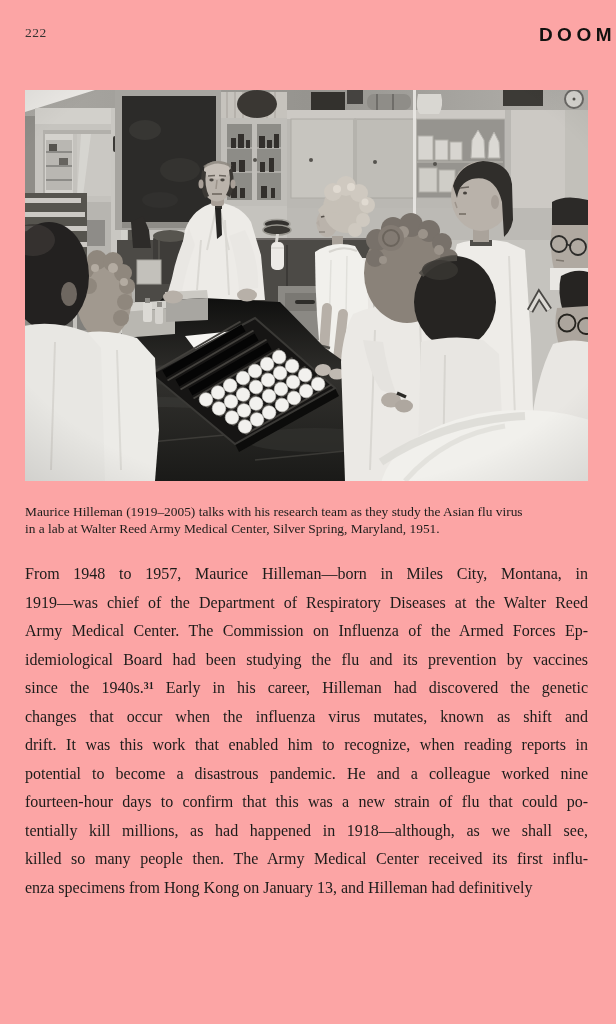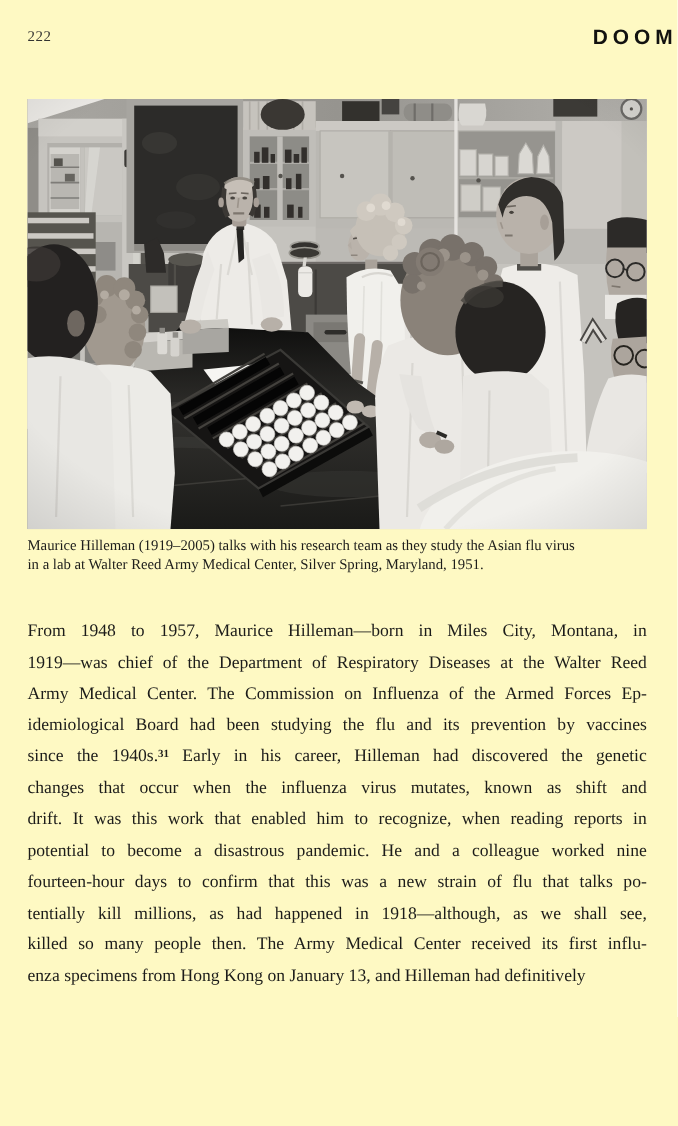--- a/index.html
+++ b/index.html
@@ -1,40 +1,40 @@
 <!DOCTYPE html>
 <html><head>
 <meta charset="utf-8">
 <style>
   html, body { margin: 0; padding: 0; background: #ffffff; }
   .page {
     position: relative;
     width: 616px;
     height: 1024px;
-    background: #fef9c3;
+    background: #fca5a5;
     font-family: "Liberation Serif", serif;
     color: #1c1c1a;
     overflow: hidden;
   }
   .header { position: absolute; top: 24px; left: 0; width: 616px; height: 18px; }
   .page-number {
     position: absolute; left: 25px; top: 1px;
     font-size: 13.5px; letter-spacing: 0.5px; color: #333331;
   }
   .running-title {
     position: absolute; left: 0; top: 0; width: 100%;
     text-align: right;
     font-family: "Liberation Sans", sans-serif;
     font-weight: bold; font-size: 19px; letter-spacing: 4.5px;
     color: #121210;
   }
   .figure { position: absolute; top: 90px; left: 25px; width: 563px; margin: 0; }
   .photo { width: 563px; height: 391px; background: #c5c3be; line-height: 0; }
   .photo svg { display: block; }
-  .caption { margin-top: 6px; width: 563px; font-size: 13.4px; line-height: 17.3px; color: #1d1d1b; }
+  .caption { margin-top: 22px; width: 563px; font-size: 13.4px; line-height: 17.3px; color: #1d1d1b; }
   .bodytext { position: absolute; top: 560px; left: 25px; width: 563px; font-size: 16px; }
   .body-line {
     height: 28.5px; line-height: 28.5px;
     text-align: justify; text-align-last: justify; text-justify: inter-word;
     white-space: normal;
   }
   .body-line:last-child { text-align-last: left; }
   .body-line sup {
     font-size: 10px; line-height: 0;
     vertical-align: baseline; position: relative; top: -0.45em; font-weight: bold;
@@ -479,20 +479,20 @@
   <main class="bodytext">
     <div>
         <div class="body-line"><span>From 1948 to 1957, Maurice Hilleman—born in Miles City, Montana, in</span></div>
         <div class="body-line"><span>1919—was chief of the Department of Respiratory Diseases at the Walter Reed</span></div>
         <div class="body-line"><span>Army Medical Center. The Commission on Influenza of the Armed Forces Ep-</span></div>
         <div class="body-line"><span>idemiological Board had been studying the flu and its prevention by vaccines</span></div>
         <div class="body-line"><span>since the 1940s.</span><sup>31</sup><span> Early in his career, Hilleman had discovered the genetic</span></div>
         <div class="body-line"><span>changes that occur when the influenza virus mutates, known as shift and</span></div>
         <div class="body-line"><span>drift. It was this work that enabled him to recognize, when reading reports in</span></div>
         <div class="body-line"><span>potential to become a disastrous pandemic. He and a colleague worked nine</span></div>
-        <div class="body-line"><span>fourteen-hour days to confirm that this was a new strain of flu that talks po-</span></div>
+        <div class="body-line"><span>fourteen-hour days to confirm that this was a new strain of flu that could po-</span></div>
         <div class="body-line"><span>tentially kill millions, as had happened in 1918—although, as we shall see,</span></div>
         <div class="body-line"><span>killed so many people then. The Army Medical Center received its first influ-</span></div>
         <div class="body-line"><span>enza specimens from Hong Kong on January 13, and Hilleman had definitively</span></div>
       </div>
   </main>
 
 </div>
 
 </body></html>

